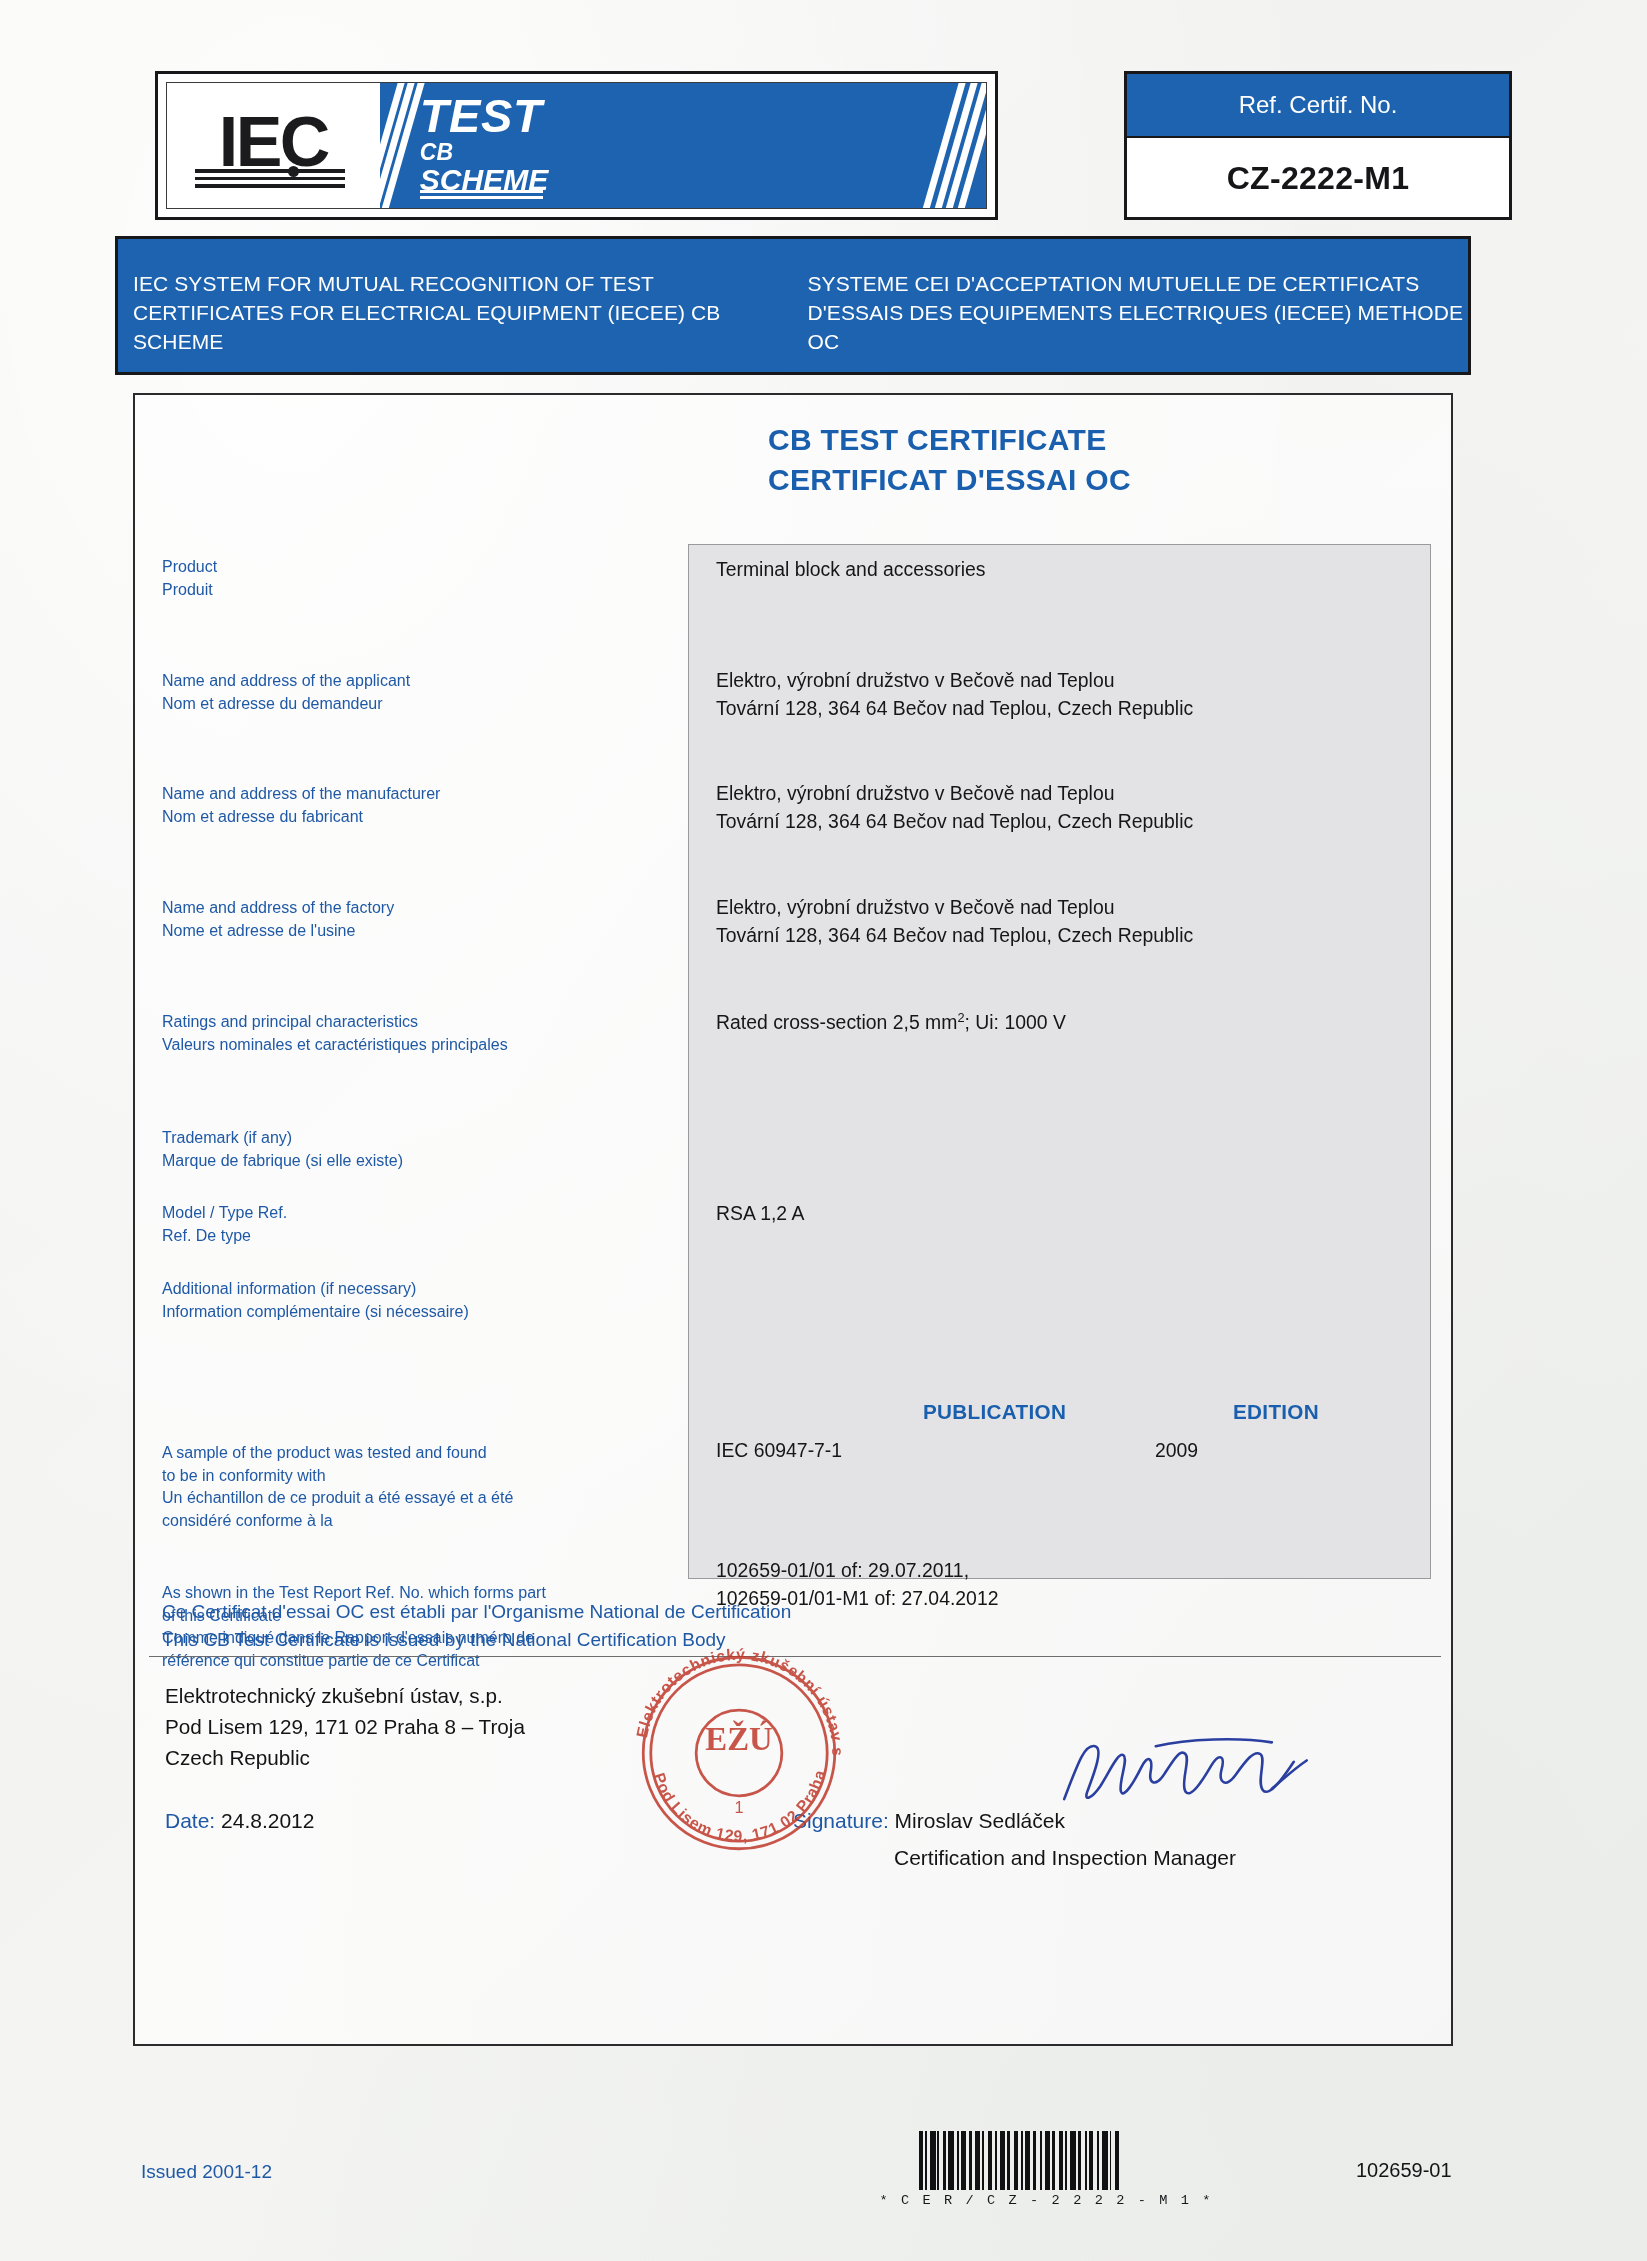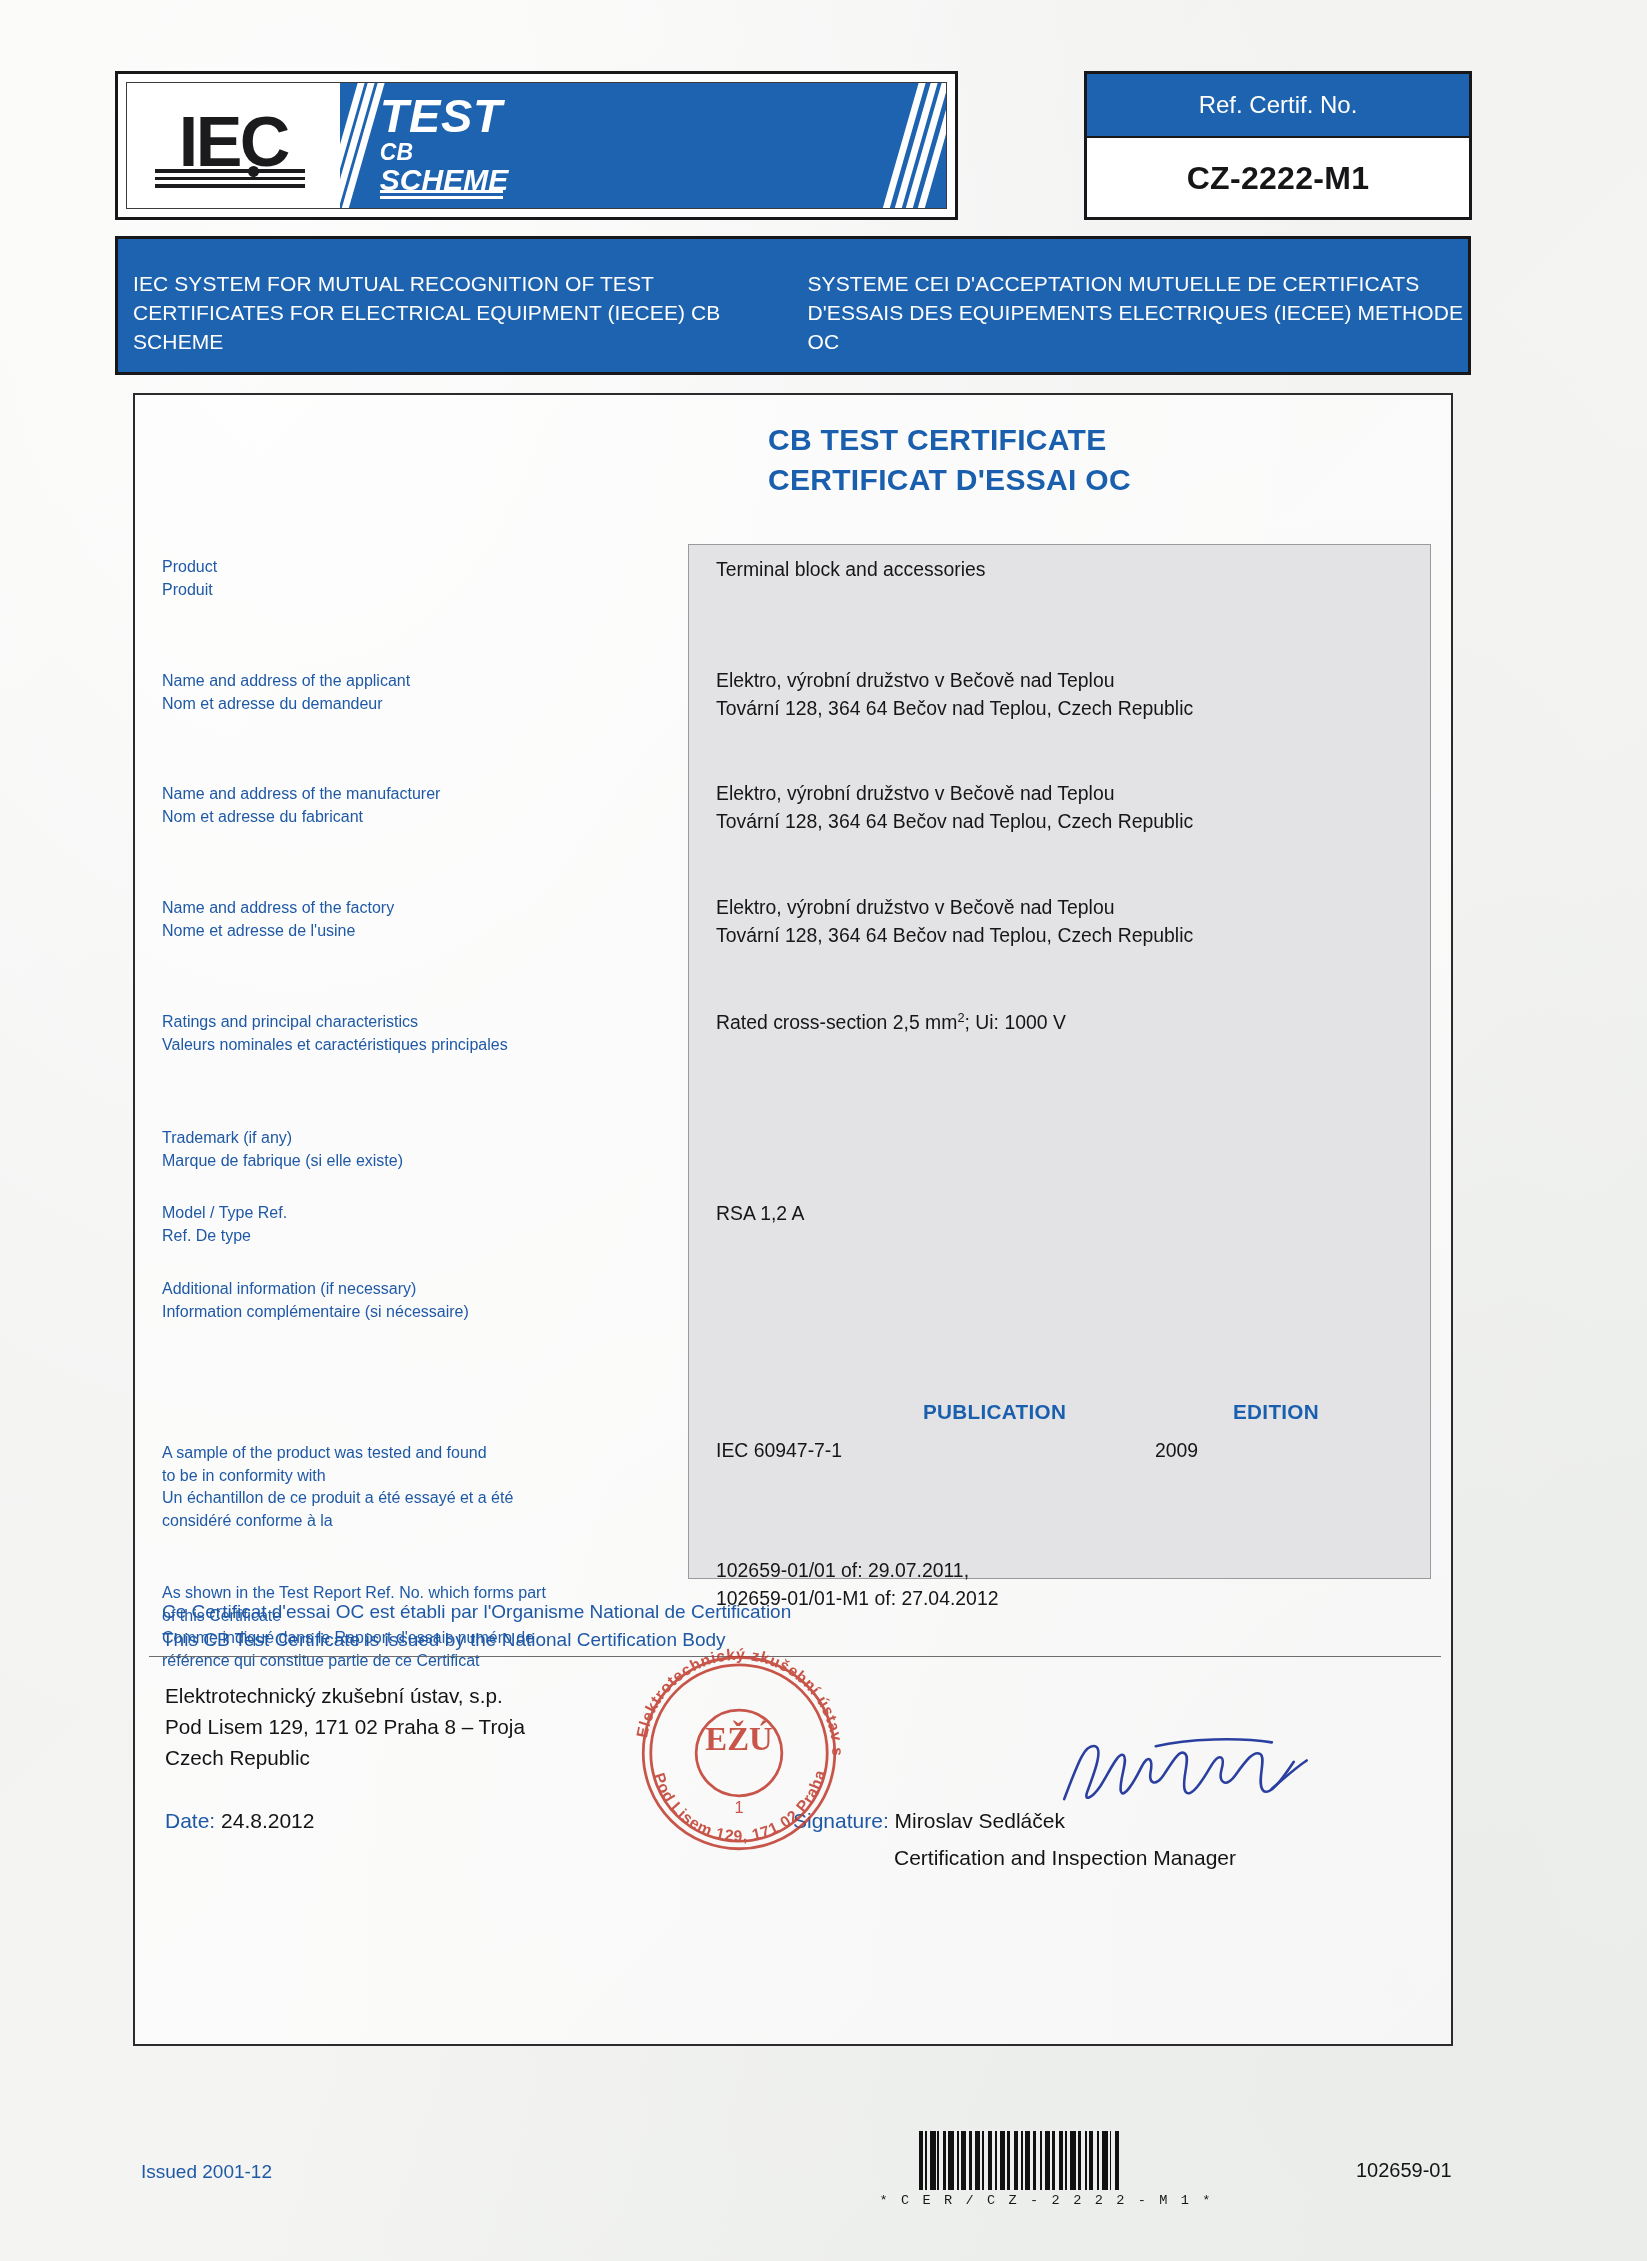--- a/index.html
+++ b/index.html
@@ -43,20 +43,21 @@
     position: absolute;
     left: 0; top: 0;
     width: 1356px;
     height: 149px;
   }
   .box-outer {
     position: absolute;
     border: 3.2px solid #18181a;
     background: #ffffff;
     box-sizing: border-box;
+    margin-left: 40px;
   }
   .logo-box {
     left: 0; top: 0;
     width: 843px; height: 149px;
   }
   .logo-inner {
     position: absolute;
     left: 7.8px; top: 7.8px;
     right: 7.8px; bottom: 7.8px;
     border: 1.3px solid #3b3b3d;

